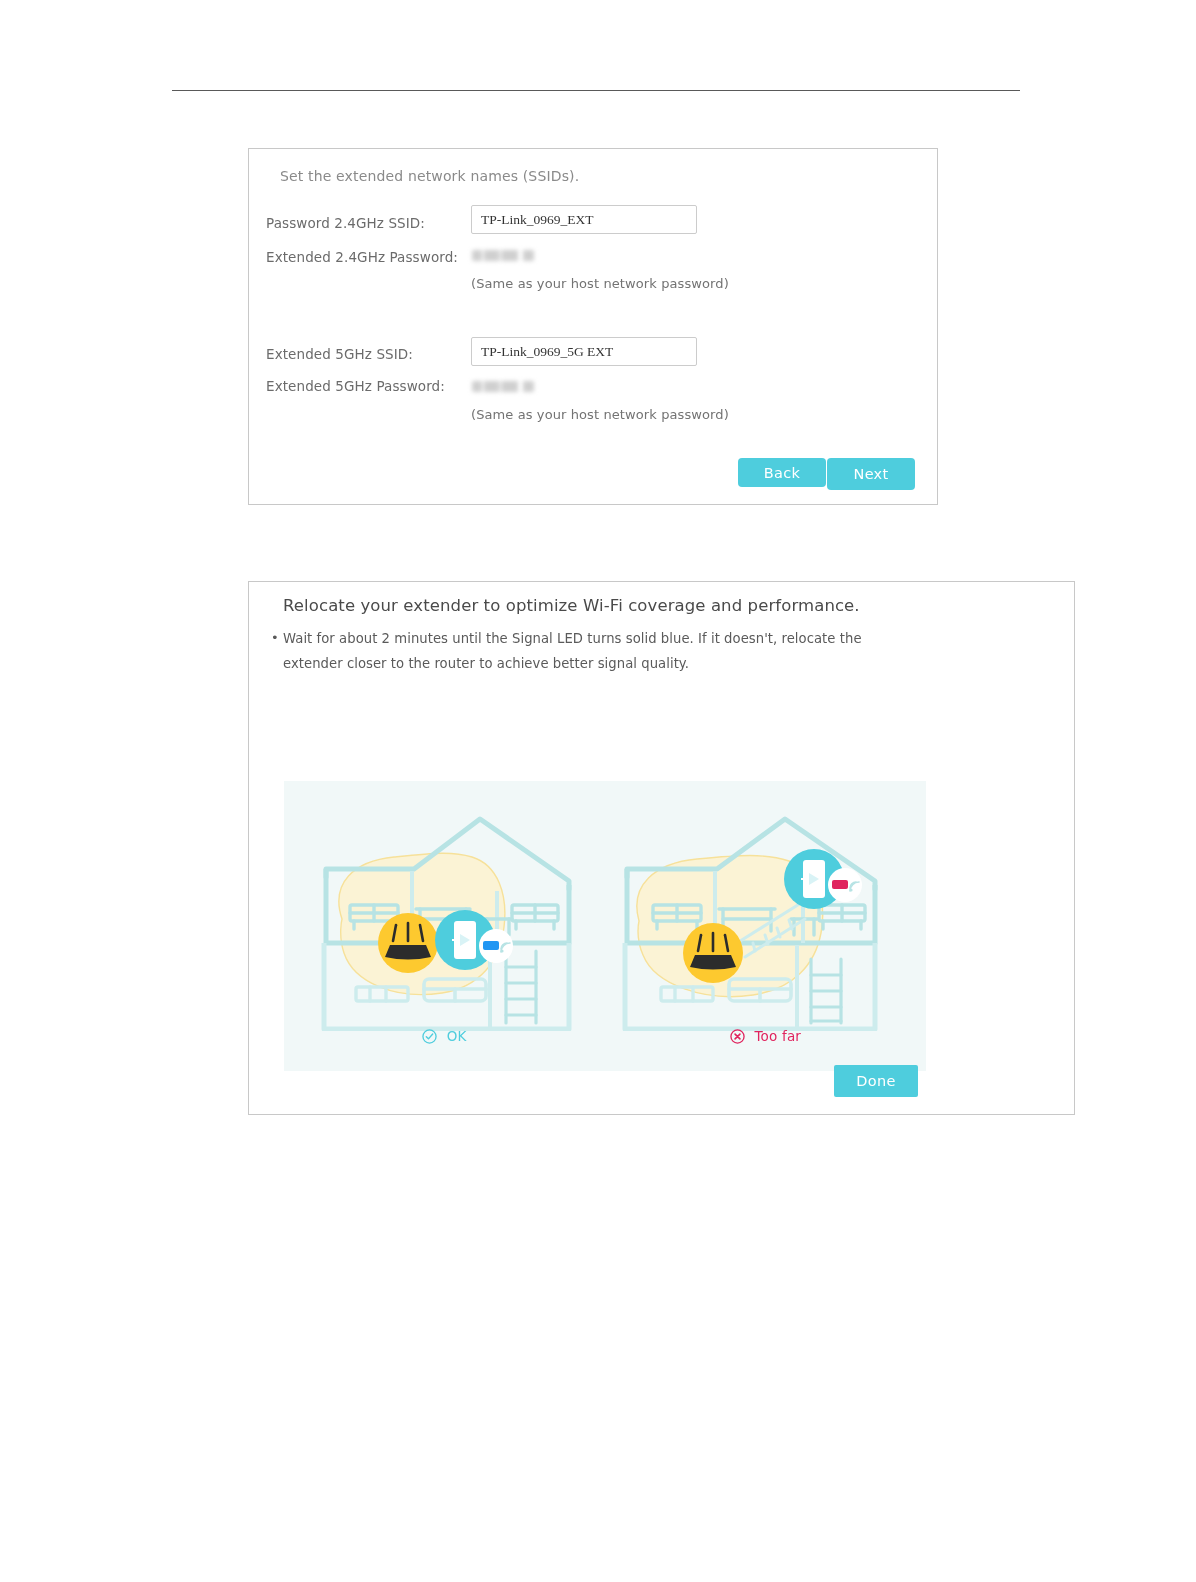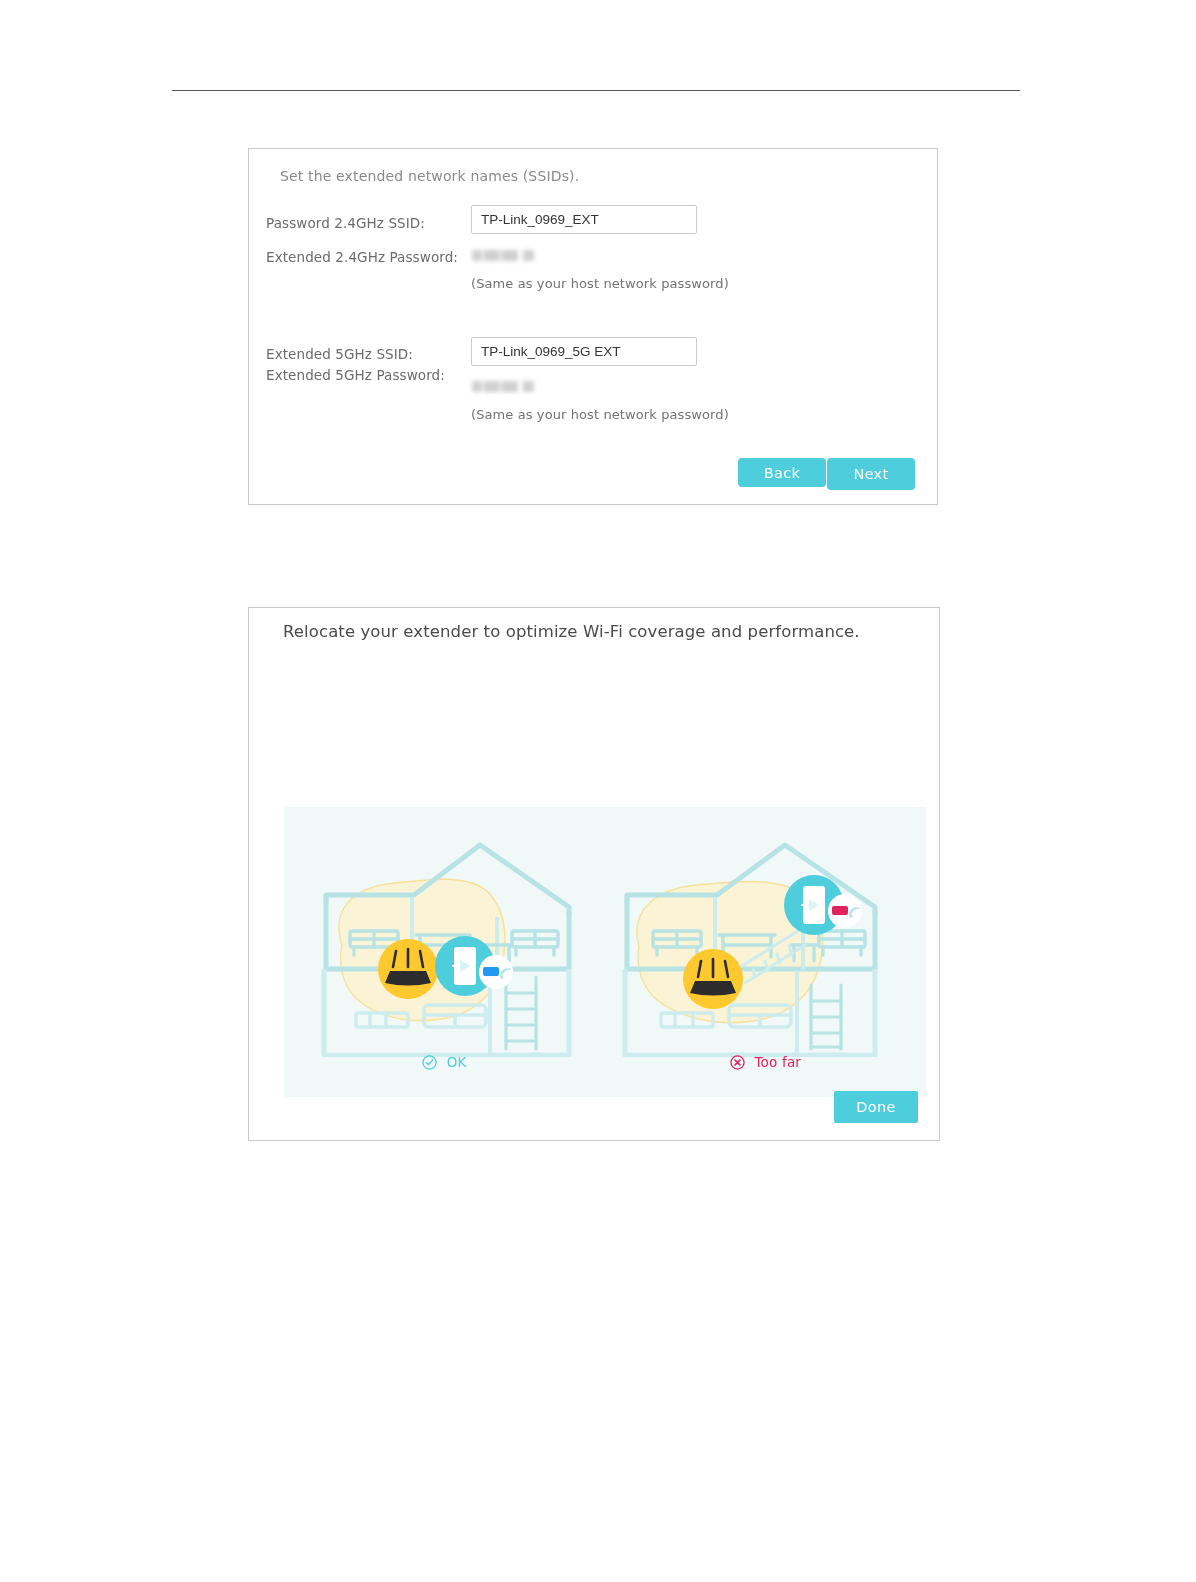--- a/index.html
+++ b/index.html
@@ -58,21 +58,21 @@
     white-space: nowrap;
   }
   .text-input {
     position: absolute;
     width: 226px;
     height: 29px;
     border: 1px solid #cccccc;
     border-radius: 2px;
     background: #fff;
     box-sizing: border-box;
-    font-family: Liberation Sans, sans-serif;
+    font-family: Liberation Serif, serif;
     font-size: 13.5px;
     color: #333333;
     padding: 0 9px;
     outline: none;
   }
   .pwd-mask {
     position: absolute;
     width: 62px;
     height: 11px;
     border-radius: 2px;
@@ -105,22 +105,22 @@
     cursor: pointer;
     padding: 0;
   }
   .btn-pill { border-radius: 4px; }
   #btn-back { left: 489px; top: 309px; width: 88px; height: 29px; }
   #btn-next { left: 578px; top: 309px; width: 88px; height: 32px; }
 
   
   #panel-relocate {
     left: 248px;
-    top: 607px;
-    width: 692px;
+    top: 581px;
+    width: 827px;
     height: 534px;
   }
   .relocate-title {
     position: absolute;
     left: 34px;
     top: 14px;
     font-size: 16.5px;
     color: #4a4a4a;
     letter-spacing: .1px;
   }
@@ -205,33 +205,34 @@
   <div class="field-label" style="left:17px; top:66px;">Password 2.4GHz SSID:</div>
   <input class="text-input" style="left: 222px; top: 56px;" id="input-24-ssid" value="TP-Link_0969_EXT">
 
   <div class="field-label" style="left:17px; top:100px;">Extended 2.4GHz Password:</div>
   <div class="pwd-mask" style="left:223px; top:101px;"></div>
   <div class="hint-text" style="left:222px; top:127px;">(Same as your host network password)</div>
 
   <div class="field-label" style="left:17px; top:197px;">Extended 5GHz SSID:</div>
   <input class="text-input" style="left: 222px; top: 188px;" id="input-5-ssid" value="TP-Link_0969_5G EXT">
 
-  <div class="field-label" style="left:17px; top:218px;">Extended 5GHz Password:</div>
+  <div class="field-label" style="left:17px; top:229px;">Extended 5GHz Password:</div>
   <div class="pwd-mask" style="left:223px; top:232px;"></div>
   <div class="hint-text" style="left:222px; top:258px;">(Same as your host network password)</div>
 
   <button class="btn btn-pill" id="btn-back">Back</button>
   <button class="btn btn-pill" id="btn-next">Next</button>
 </div>
 
 <div class="panel" id="panel-relocate">
 
   <div class="relocate-title">Relocate your extender to optimize Wi-Fi coverage and performance.</div>
 
   <ul class="bullets">
+    <li>Wait for about 2 minutes until the Signal LED turns solid blue. If it doesn't, relocate the extender closer to the router to achieve better signal quality.</li>
   </ul>
 
   <div id="illustration">
 
     <div class="house-cell" id="house-ok">
       <svg class="house-svg" width="321" height="240" viewBox="0 0 321 240">
 
         <path d="M58 128 C46 92 70 70 110 66 C150 62 168 60 188 66
                  C214 74 224 104 220 136 C216 170 196 196 158 202
                  C112 209 70 192 60 162 C54 144 58 128 58 128 Z" fill="#fdf3cf" stroke="#f8dd8a" stroke-width="1.4" opacity="0.85"></path>

